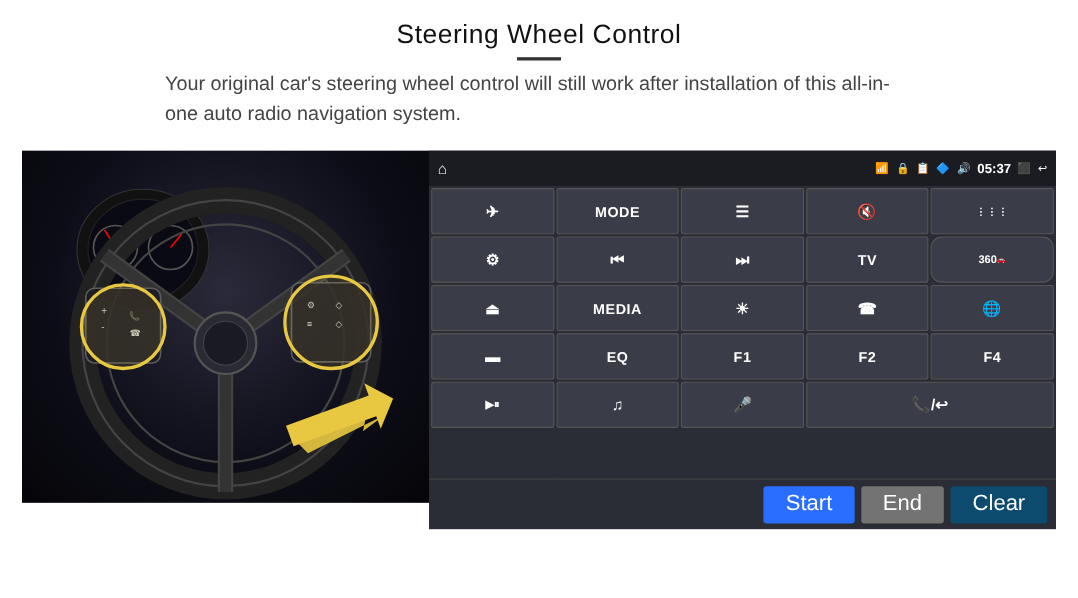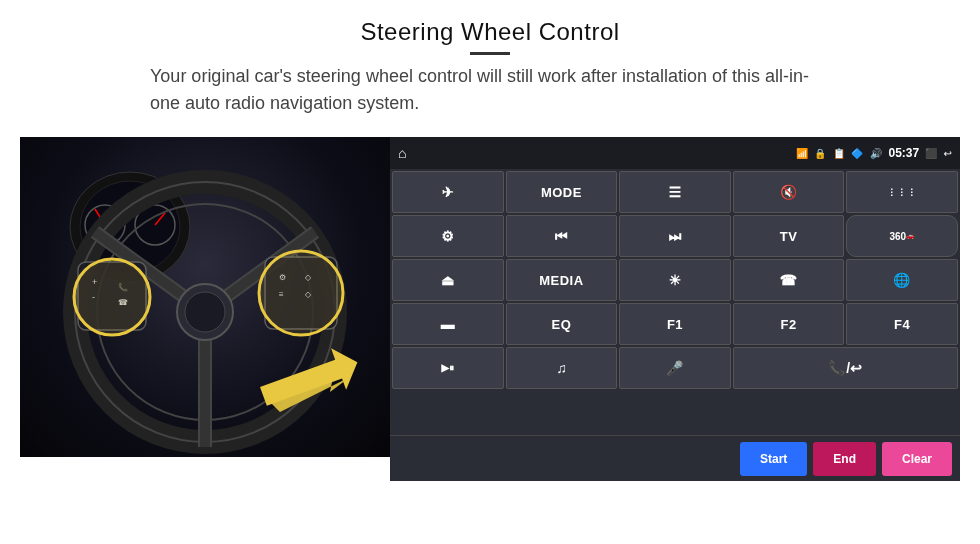--- a/index.html
+++ b/index.html
@@ -165,37 +165,37 @@
       gap: 6px;
       padding: 0 8px;
       border-top: 1px solid #444;
     }
 
     .action-btn {
       height: 34px;
       padding: 0 20px;
       border-radius: 3px;
       border: none;
-      font-size: 12px;
-      font-weight: 700;
+      font-size: 20px;
+      font-weight: 400;
       cursor: pointer;
     }
 
     .btn-start {
       background: #2a6eff;
       color: #fff;
     }
 
     .btn-end {
-      background: #be185d;
+      background: #737373;
       color: #fff;
     }
 
     .btn-clear {
-      background: #ec4899;
+      background: #0c4a6e;
       color: #fff;
     }
   </style>
 </head>
 <body>
 
 <div class="page-wrapper">
 
   <div class="title-section">
     <h1 class="main-title">Steering Wheel Control</h1>

